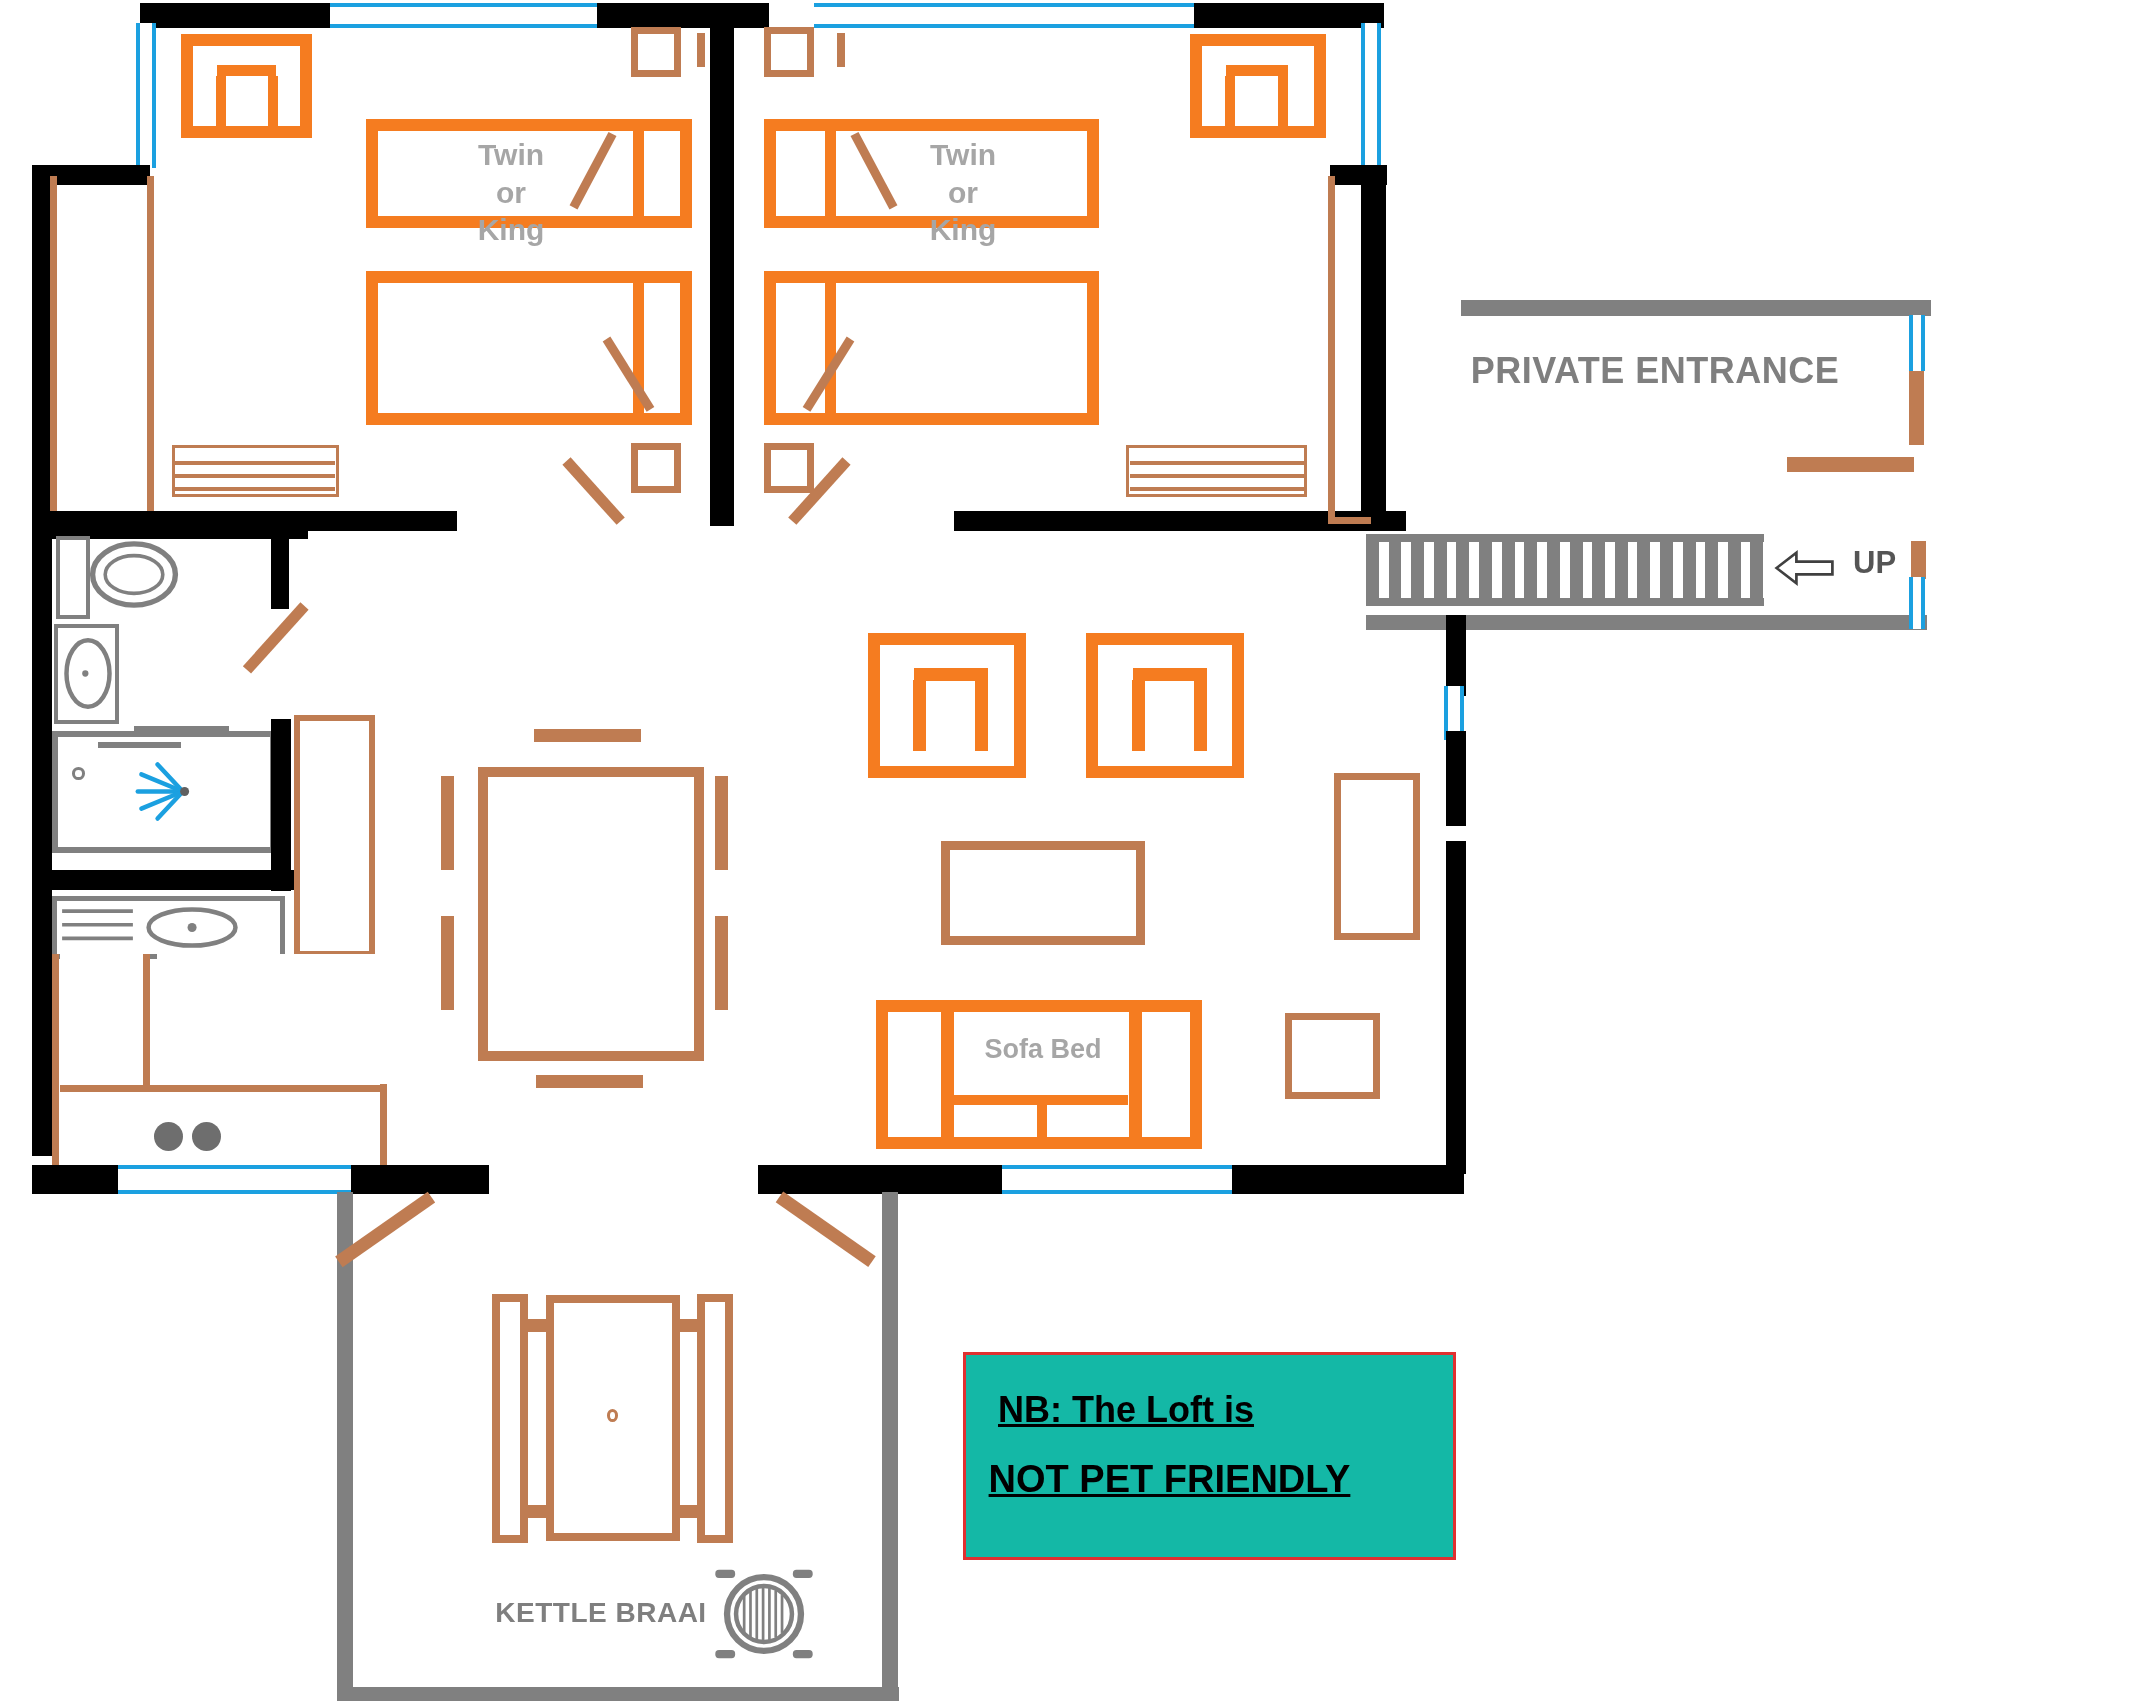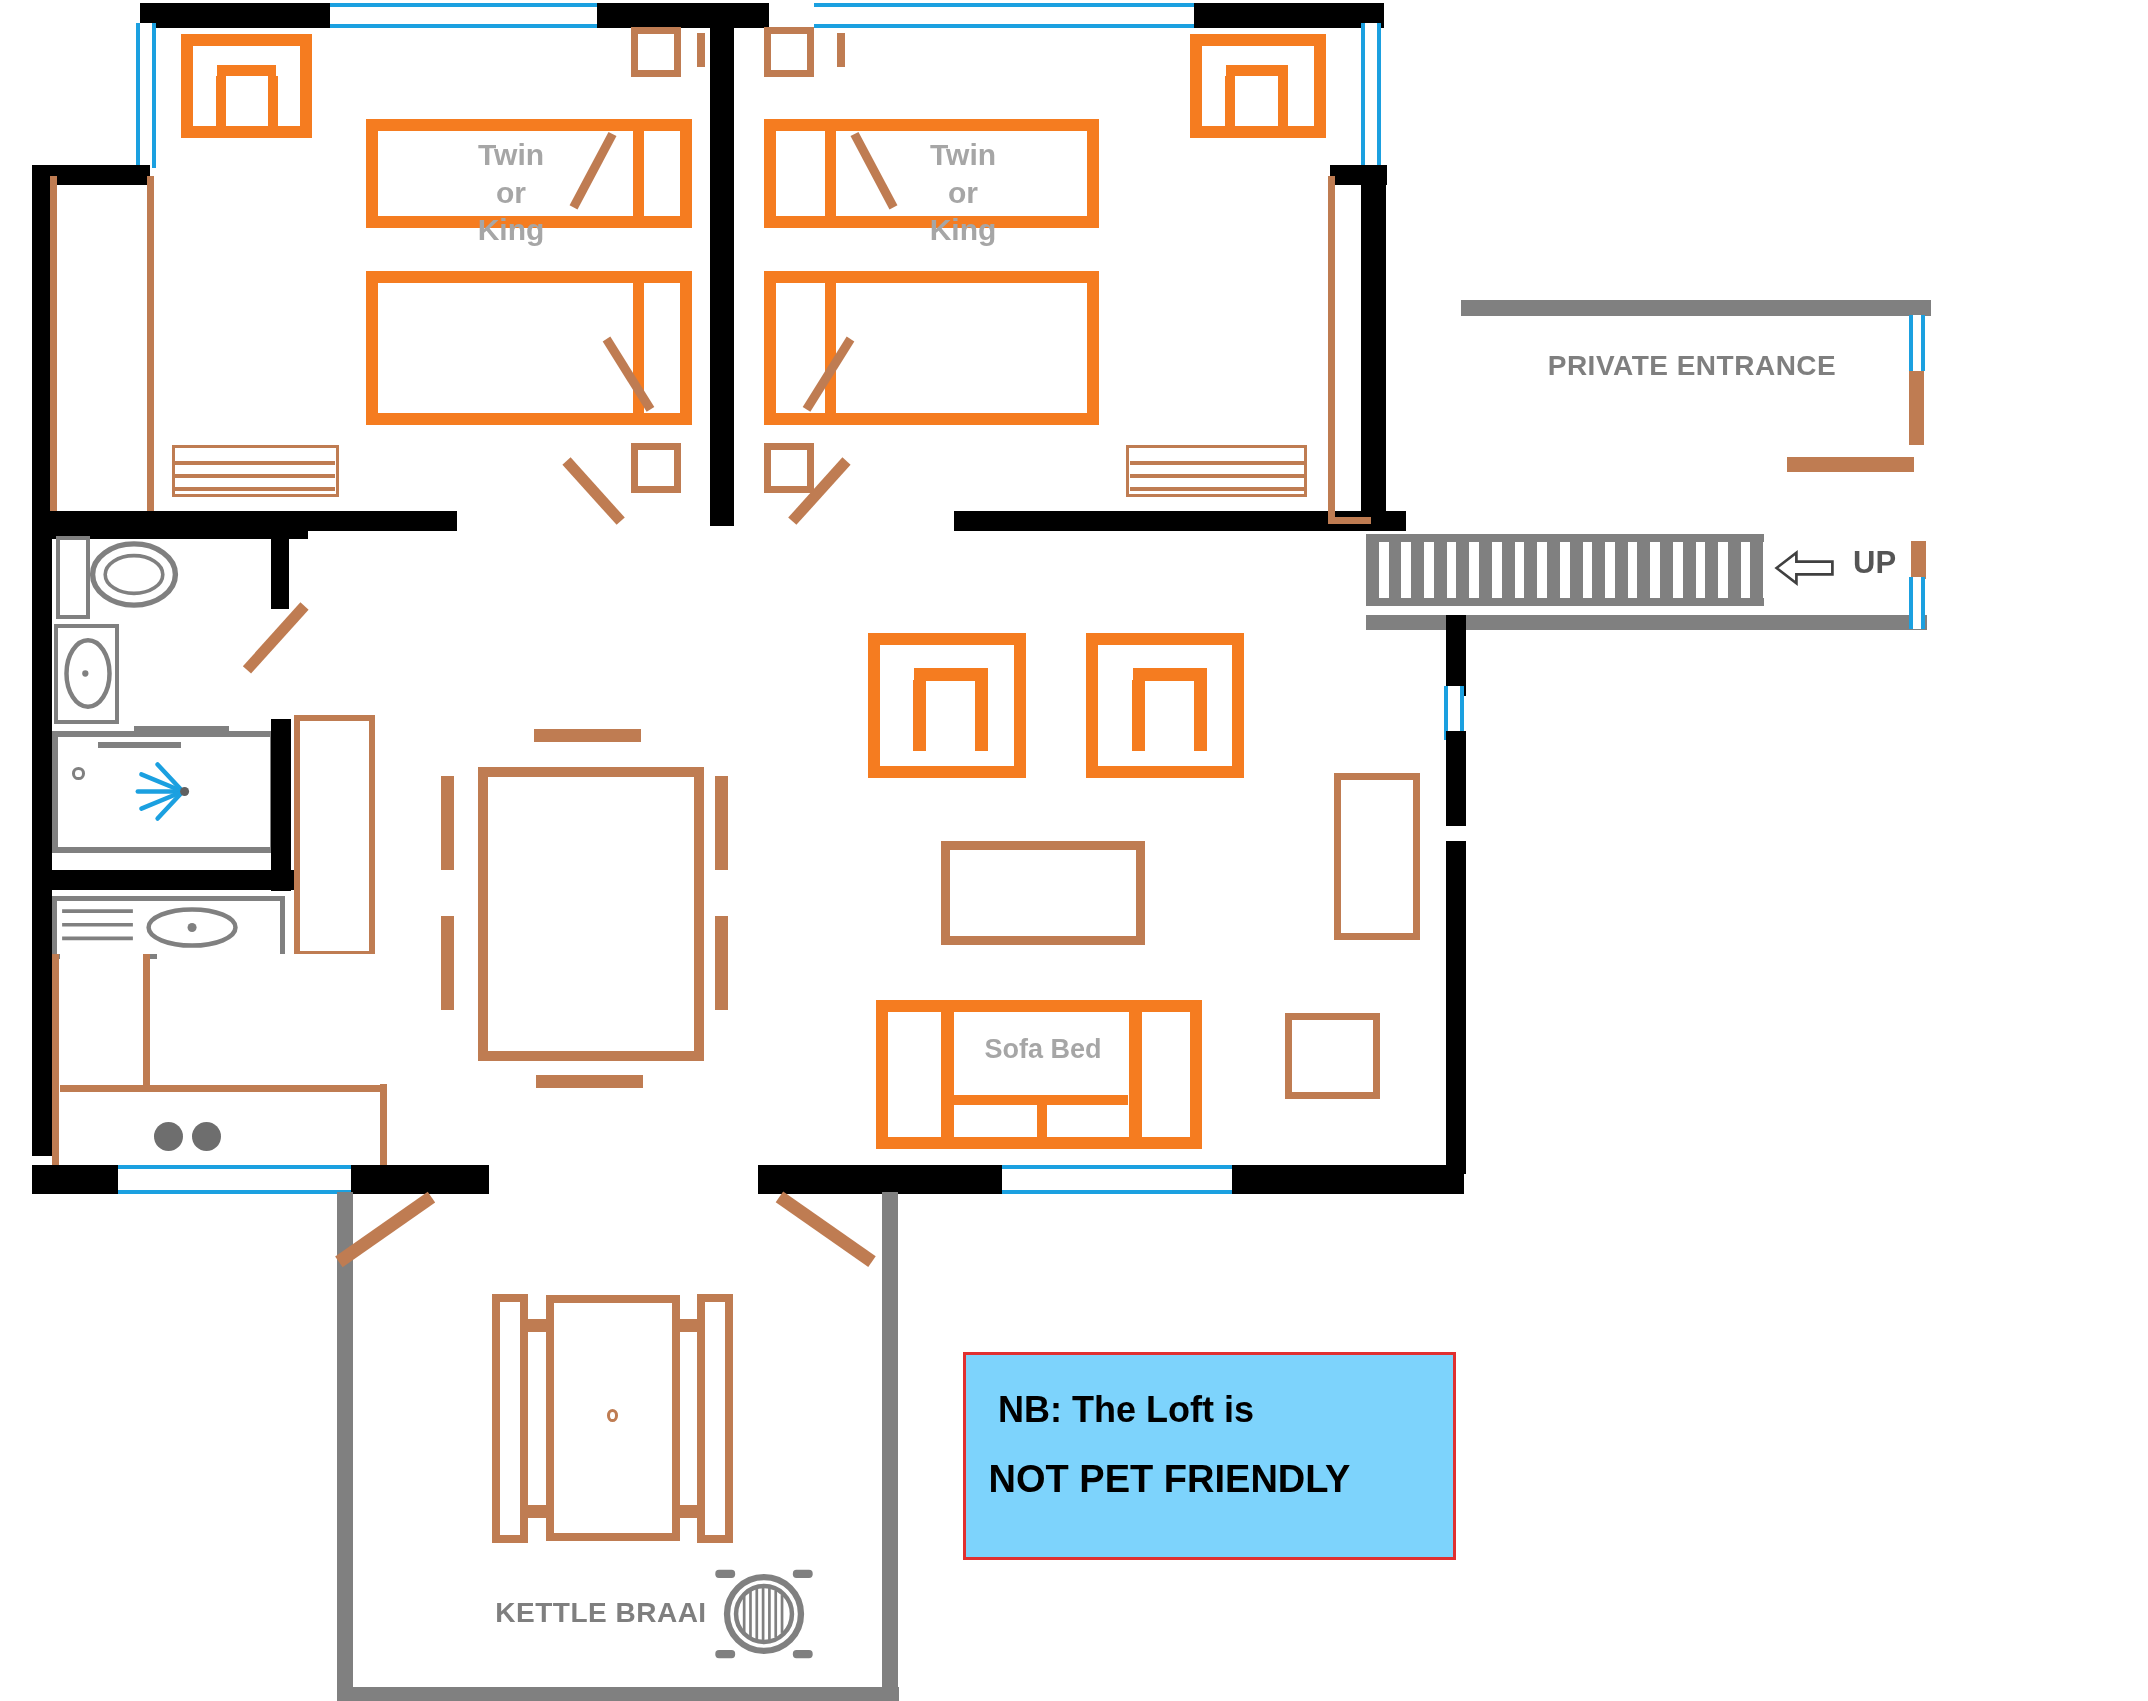--- a/index.html
+++ b/index.html
@@ -11,21 +11,21 @@
   .greywall{background:#808080;}
   .win{background:#ffffff;border-top:4.5px solid #1BA0E0;border-bottom:4.5px solid #1BA0E0;}
   .winv{background:#ffffff;border-left:4.5px solid #1BA0E0;border-right:4.5px solid #1BA0E0;}
   .orange{border:12.7px solid #F57C20;background:transparent;}
   .brown{border:7.2px solid #BF7C52;background:transparent;}
   .brownfill{background:#BF7C52;}
   .greyline{background:#808080;}
   .greyout{border:6.3px solid #808080;background:#fff;}
   .lbl{color:#A6A6A6;font-weight:bold;text-align:center;line-height:1.25;}
   .lblDark{color:#7F7F7F;font-weight:bold;text-align:center;line-height:1.3;}
-  .note{border:3.6px solid #E03030;background:#7dd3fc;}
+  .note{border:3.6px solid #E03030;background:#14b8a6;text-decoration:underline;}
   .noteTxt{color:#000;font-weight:bold;}
   .stairtread{position:absolute;top:5.4px;bottom:5.4px;width:12.7px;background:#808080;}
 </style>
 </head>
 <body>
 
 <div id="stage">
 
   <div class="abs wall" style="left:140px;top:2.7px;width:190px;height:25px;"></div>
   <div class="abs win" style="left:330px;top:2.7px;width:412px;height:25px;"></div>
@@ -106,21 +106,21 @@
 
   <div class="abs wall" style="left:1361px;top:165px;width:25px;height:366px;"></div>
   <div class="abs wall" style="left:1330px;top:165px;width:57px;height:20px;"></div>
   <div class="abs brown" style="left:1328px;top:176px;width:43px;height:348px;border-top:none;border-right:none;"></div>
 
   <div class="abs greywall" style="left:1461px;top:300px;width:470px;height:16.3px;"></div>
   <div class="abs winv" style="left:1909px;top:315px;width:16.3px;height:56px;"></div>
   <div class="abs brownfill" style="left:1909px;top:371px;width:14.5px;height:74px;"></div>
   <div class="abs brownfill" style="left:1787px;top:457px;width:127px;height:14.5px;"></div>
 
-  <div class="abs lblDark" style="left:1475px;top:348px;width:434px;font-size:28px;letter-spacing:0.5px;">
+  <div class="abs lblDark" style="left:1438px;top:348px;width:434px;font-size:36px;letter-spacing:0.5px;">
     <div>PRIVATE ENTRANCE</div>
   </div>
 
   <div class="abs" style="left:1366px;top:534px;width:398px;height:72px;">
     <div class="abs greyline" style="left:0;top:0;width:398px;height:8.1px;"></div>
     <div class="abs greyline" style="left:0;top:64px;width:398px;height:8.1px;"></div>
     <div class="stairtread" style="left:0px;"></div>
     <div class="stairtread" style="left:22.6px;"></div>
     <div class="stairtread" style="left:45px;"></div>
     <div class="stairtread" style="left:68px;"></div>

